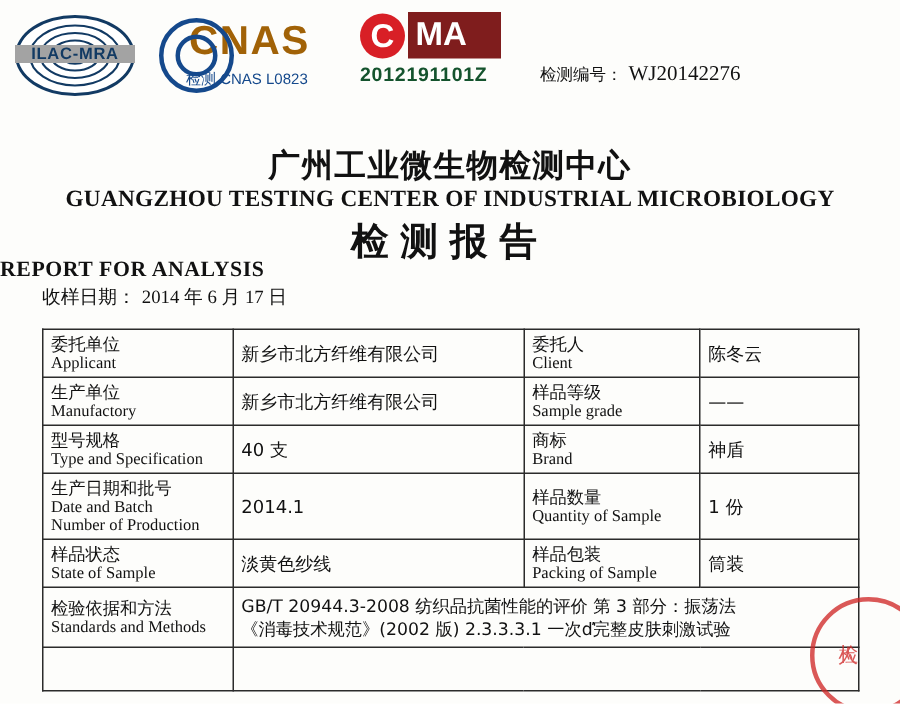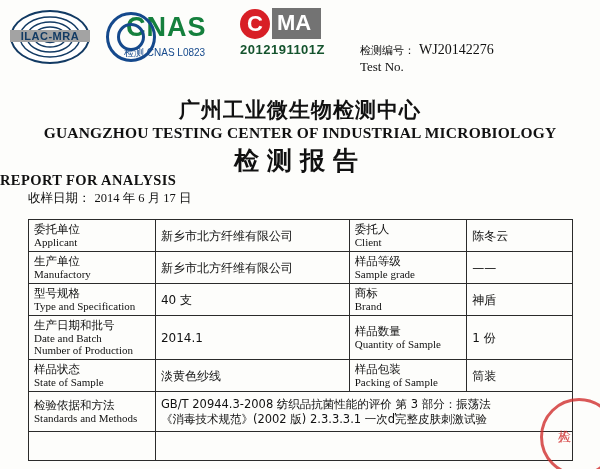--- a/index.html
+++ b/index.html
@@ -80,21 +80,21 @@
     position: absolute;
     left: 8px; top: 8px;
     width: 22px; height: 22px;
     border: 3px solid #15498c;
     border-radius: 50%;
   }
   .logo-cnas .word {
     font-family: "Liberation Sans", sans-serif;
     font-weight: bold;
     font-size: 27px;
-    color: #15803d;
+    color: #a16207;
     letter-spacing: 1px;
     margin-left: 20px;
     line-height: 34px;
   }
   .logo-cnas .sub {
     font-size: 10px;
     color: #15498c;
     margin-left: 18px;
     margin-top: 2px;
     font-family: "Liberation Sans", sans-serif;
@@ -113,26 +113,26 @@
     border-radius: 50%;
     background: #d81f26;
     color: #fff;
     font-family: "Liberation Sans", sans-serif;
     font-weight: bold;
     font-size: 22px;
     text-align: center;
     line-height: 30px;
   }
   .logo-cma .ma {
-    background: #737373;
+    background: #7f1d1d;
     color: #fff;
     font-family: "Liberation Sans", sans-serif;
     font-weight: bold;
     font-size: 22px;
-    padding: 2px 10px 3px 5px;
+    padding: 2px 23px 3px 5px;
     line-height: 26px;
   }
   .logo-cma .code {
     color: #14532d;
     font-family: "Liberation Sans", sans-serif;
     font-weight: bold;
     font-size: 13px;
     margin-top: 3px;
     letter-spacing: 0.5px;
   }
@@ -335,21 +335,20 @@
       <div class="cma-box">
         <div class="c-mark">C</div>
         <div class="ma">MA</div>
       </div>
       <div class="code">2012191101Z</div>
     </div>
   </div>
 
   <div class="report-no">
     <span class="cn">检测编号：</span><span class="val">WJ20142276</span>
-    <span class="en">Test No.</span>
   </div>
 
   <div class="org-cn">广州工业微生物检测中心</div>
   <div class="org-en">GUANGZHOU TESTING CENTER OF INDUSTRIAL MICROBIOLOGY</div>
   <div class="doc-cn">检测报告</div>
   <div class="doc-en">REPORT FOR ANALYSIS</div>
 
   <div class="dates">
     <div class="date-block">
       <div class="l1"><span>收样日期：</span><span class="val">2014 年 6 月 17 日</span></div>

